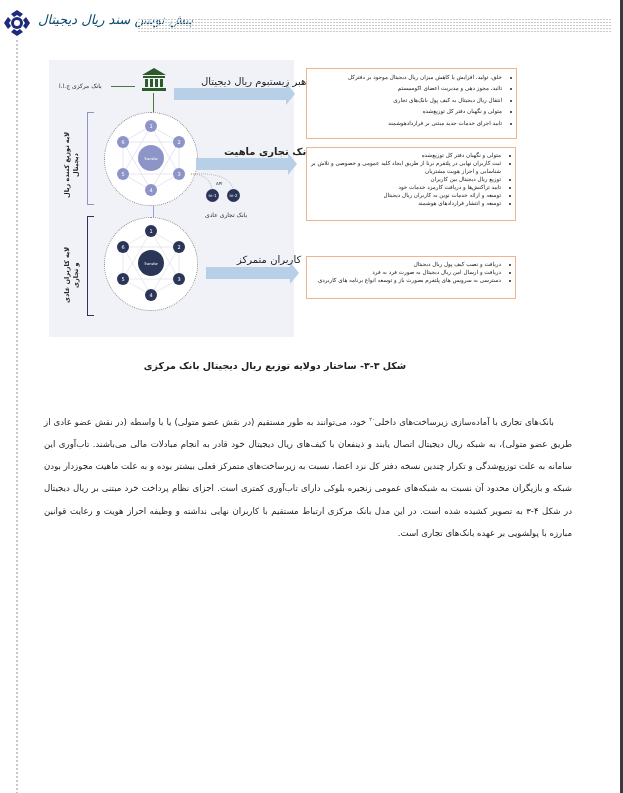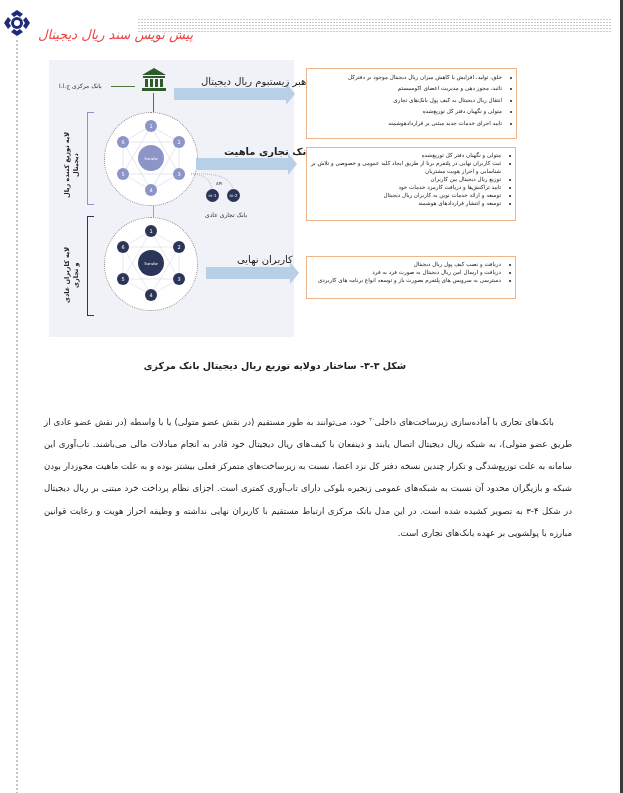--- a/index.html
+++ b/index.html
@@ -1,21 +1,21 @@
 <!DOCTYPE html>
 <html><head>
 <meta charset="utf-8">
 <style>
   html,body{margin:0;padding:0;}
   body{width:623px;height:793px;background:#ffffff;position:relative;overflow:hidden;font-family:"DejaVu Sans",sans-serif;color:#222;}
   .right-bar{position:absolute;right:0;top:0;width:3px;height:793px;background:#3a3a3a;}
   .margin-dots{position:absolute;left:16px;top:40px;width:2px;height:753px;background-image:linear-gradient(#c8c8c8 50%,transparent 50%);background-size:2px 4px;}
   .header{position:absolute;left:0;top:0;width:620px;height:45px;}
   .logo{position:absolute;left:4px;top:10px;width:26px;height:26px;}
-  .brand{position:absolute;left:38px;top:27px;font-family:"DejaVu Serif",serif;font-style:italic;font-size:13px;color:#ef4444;direction:rtl;white-space:nowrap;}
+  .brand{position:absolute;left:38px;top:12px;font-family:"DejaVu Serif",serif;font-style:italic;font-size:13px;color:#0c4a6e;direction:rtl;white-space:nowrap;}
   .header-rule{position:absolute;left:137px;top:19px;width:474px;height:13px;background-image:repeating-linear-gradient(to bottom,#bdbdbd 0 1px,transparent 1px 3px);opacity:.8;}
   .header-rule:after{content:"";position:absolute;inset:0;background-image:repeating-linear-gradient(to right,#fff 0 1px,transparent 1px 3px);}
 
   
   .diagram{position:absolute;left:49px;top:60px;width:245px;height:277px;background:#f1f2f8;}
   .cb-label{position:absolute;left:10px;top:22px;font-size:6px;color:#333;direction:rtl;}
   .cb-line{position:absolute;left:62px;top:26px;width:24px;height:1px;background:#4a7a3a;}
   .bank-icon{position:absolute;left:92px;top:6px;width:26px;height:26px;}
   .v-connector{position:absolute;left:104px;top:33px;width:1px;height:22px;background:#4a7a3a;}
   .v-connector2{position:absolute;left:104px;top:137px;width:1px;height:20px;background:#9aa0d0;}
@@ -162,21 +162,21 @@
   <span class="api-label">API</span>
   <div class="m-node m1">m-1</div>
   <div class="m-node m2">m-2</div>
   <span class="ordinary-label">بانک تجاری عادی</span>
 
   <div class="arrow a1"></div>
   <div class="arrow a2"></div>
   <div class="arrow a3"></div>
   <span class="arrow-label al1">عضو راهبر زیستبوم ریال دیجیتال</span>
   <span class="arrow-label al2">بانک تجاری ماهیت</span>
-  <span class="arrow-label al3">کاربران نهایی</span>
+  <span class="arrow-label al3">کاربران متمرکز</span>
 </div>
 
 <div class="bbox bx1">
   <ul>
     <li>خلق، تولید، افزایش یا کاهش میزان ریال دیجیتال موجود بر دفترکل</li>
     <li>تائید، مجوز دهی و مدیریت اعضای اکوسیستم</li>
     <li>انتقال ریال دیجیتال به کیف پول بانک‌های تجاری</li>
     <li>متولی و نگهبان دفتر کل توزیع‌شده</li>
     <li>تایید اجرای خدمات جدید مبتنی بر قراردادهوشمند</li>
   </ul>

